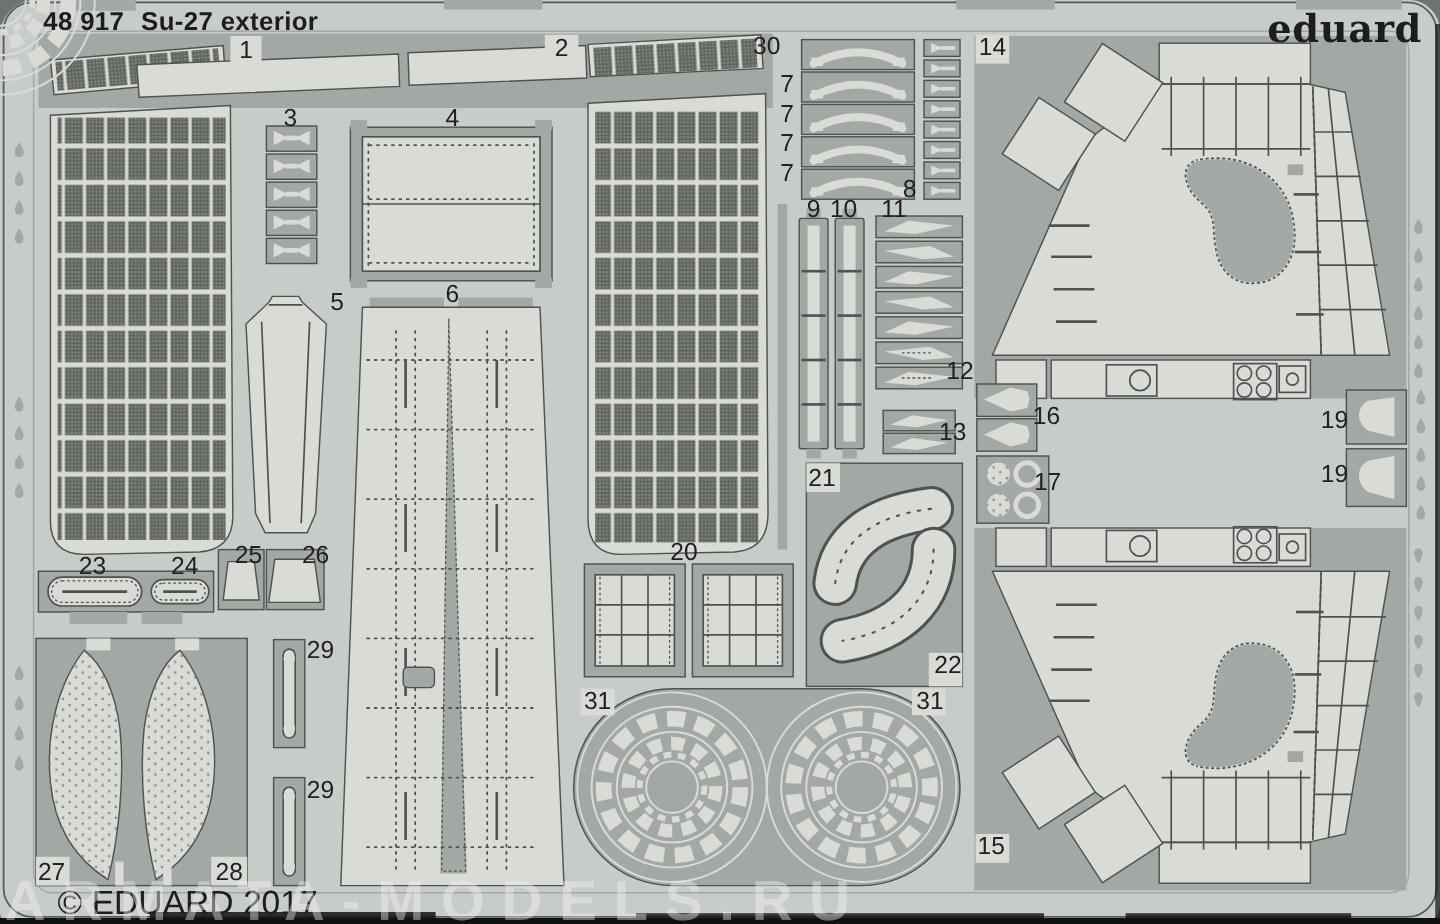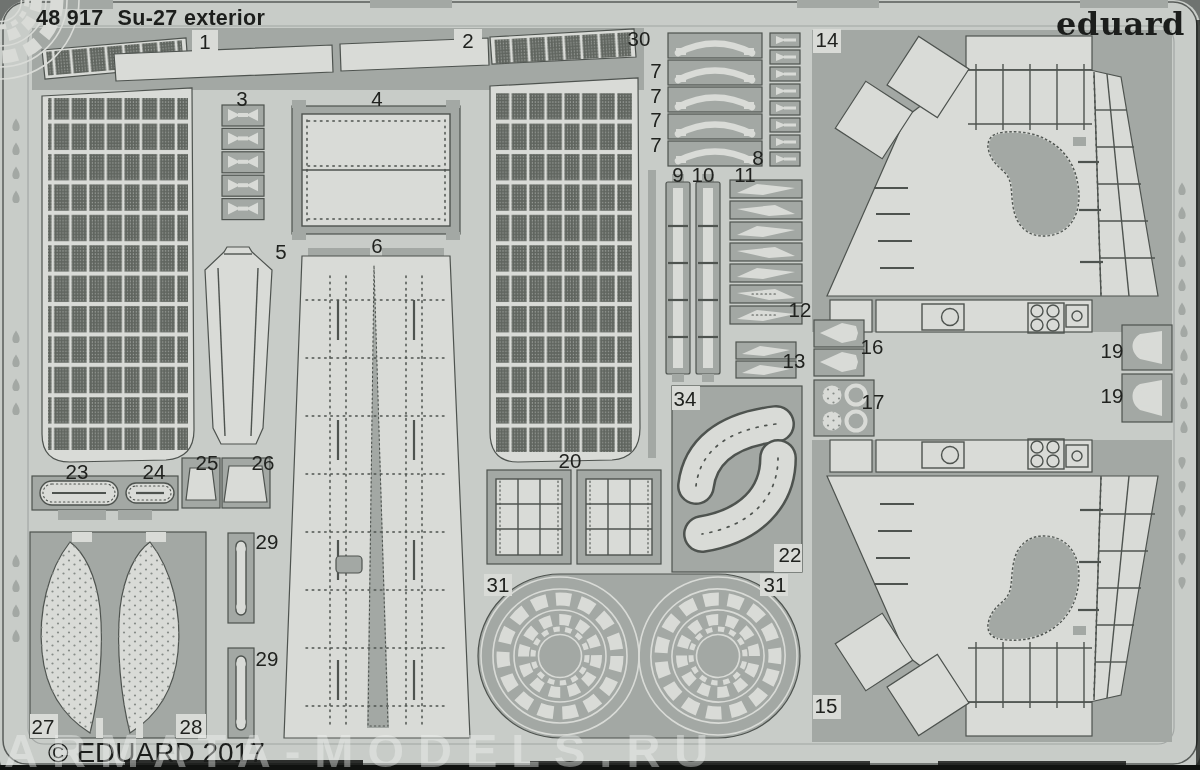--- a/index.html
+++ b/index.html
@@ -554,21 +554,21 @@
       <div class="plabel" style="left: 745px; top: 175px;">11</div>
       <div class="plabel" style="left: 800px; top: 310px; text-align: right;">12</div>
       <div class="plabel" style="left: 794px; top: 361px;">13</div>
       <div class="plabel" style="left: 827px; top: 40px;">14</div>
       <div class="plabel" style="left: 826px; top: 706px; text-align: center;">15</div>
       <div class="plabel" style="left: 872px; top: 347px;">16</div>
       <div class="plabel" style="left: 873px; top: 402px;">17</div>
       <div class="plabel" style="left: 1112px; top: 351px;">19</div>
       <div class="plabel" style="left: 1112px; top: 396px;">19</div>
       <div class="plabel" style="left: 570px; top: 461px;">20</div>
-      <div class="plabel" style="left: 685px; top: 399px;">34</div>
+      <div class="plabel" style="left: 685px; top: 399px;">21</div>
       <div class="plabel" style="left: 790px; top: 555px;">22</div>
       <div class="plabel" style="left: 77px; top: 472px;">23</div>
       <div class="plabel" style="left: 154px; top: 472px;">24</div>
       <div class="plabel" style="left: 207px; top: 463px;">25</div>
       <div class="plabel" style="left: 263px; top: 463px;">26</div>
       <div class="plabel" style="left: 43px; top: 727px;">27</div>
       <div class="plabel" style="left: 191px; top: 727px;">28</div>
       <div class="plabel" style="left: 267px; top: 542px;">29</div>
       <div class="plabel" style="left: 267px; top: 659px;">29</div>
       <div class="plabel" style="left: 498px; top: 585px;">31</div>

